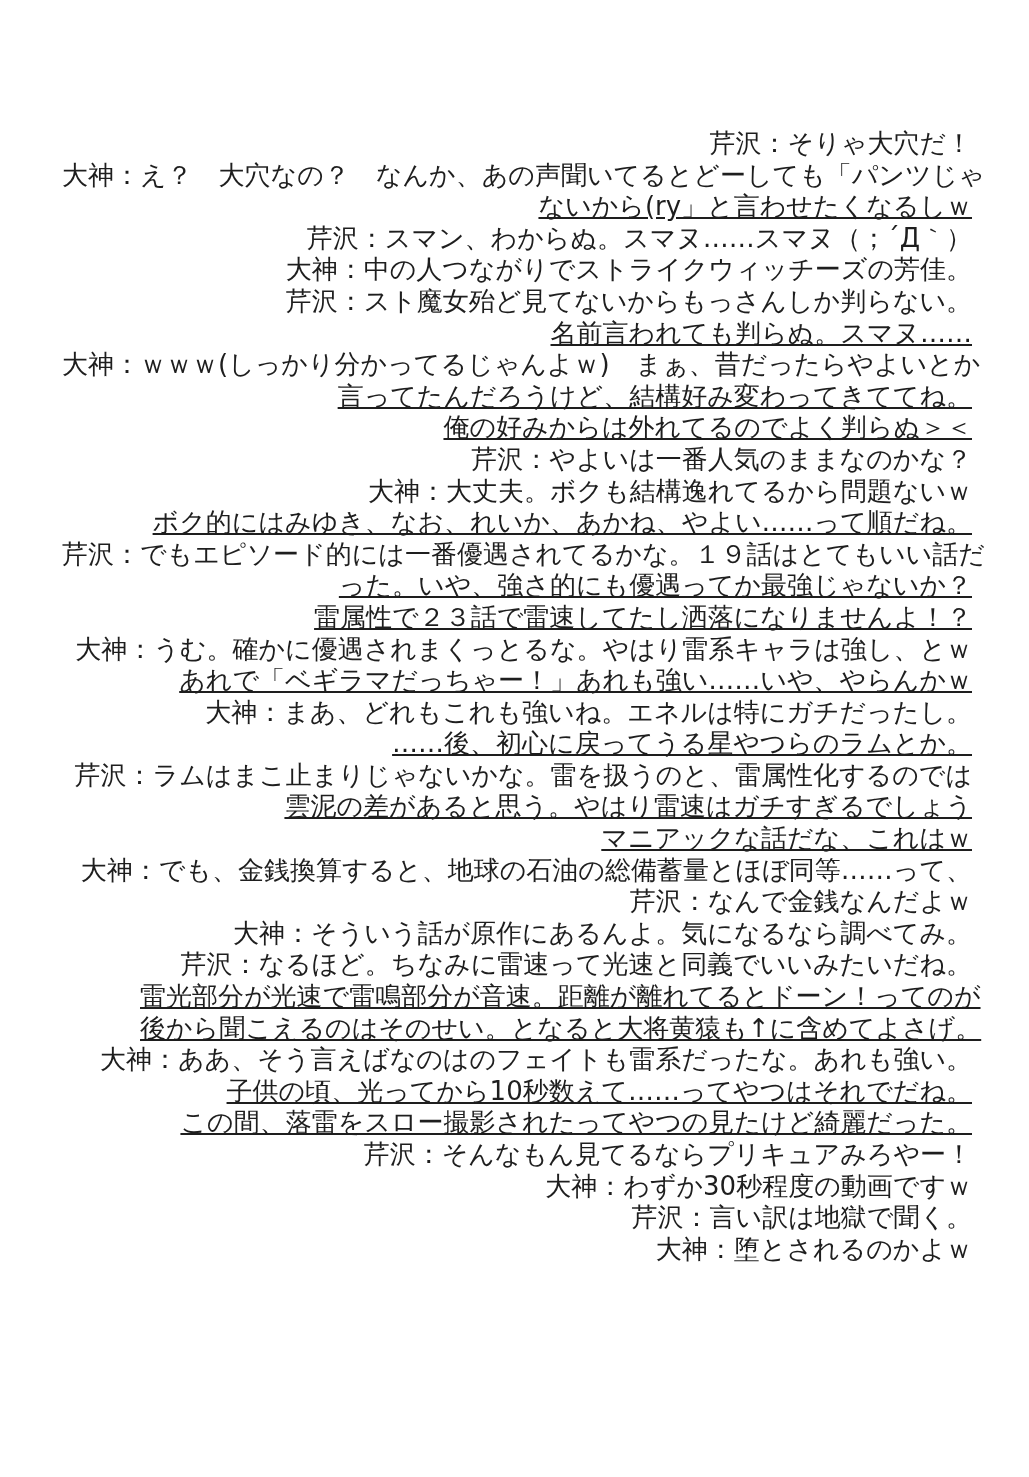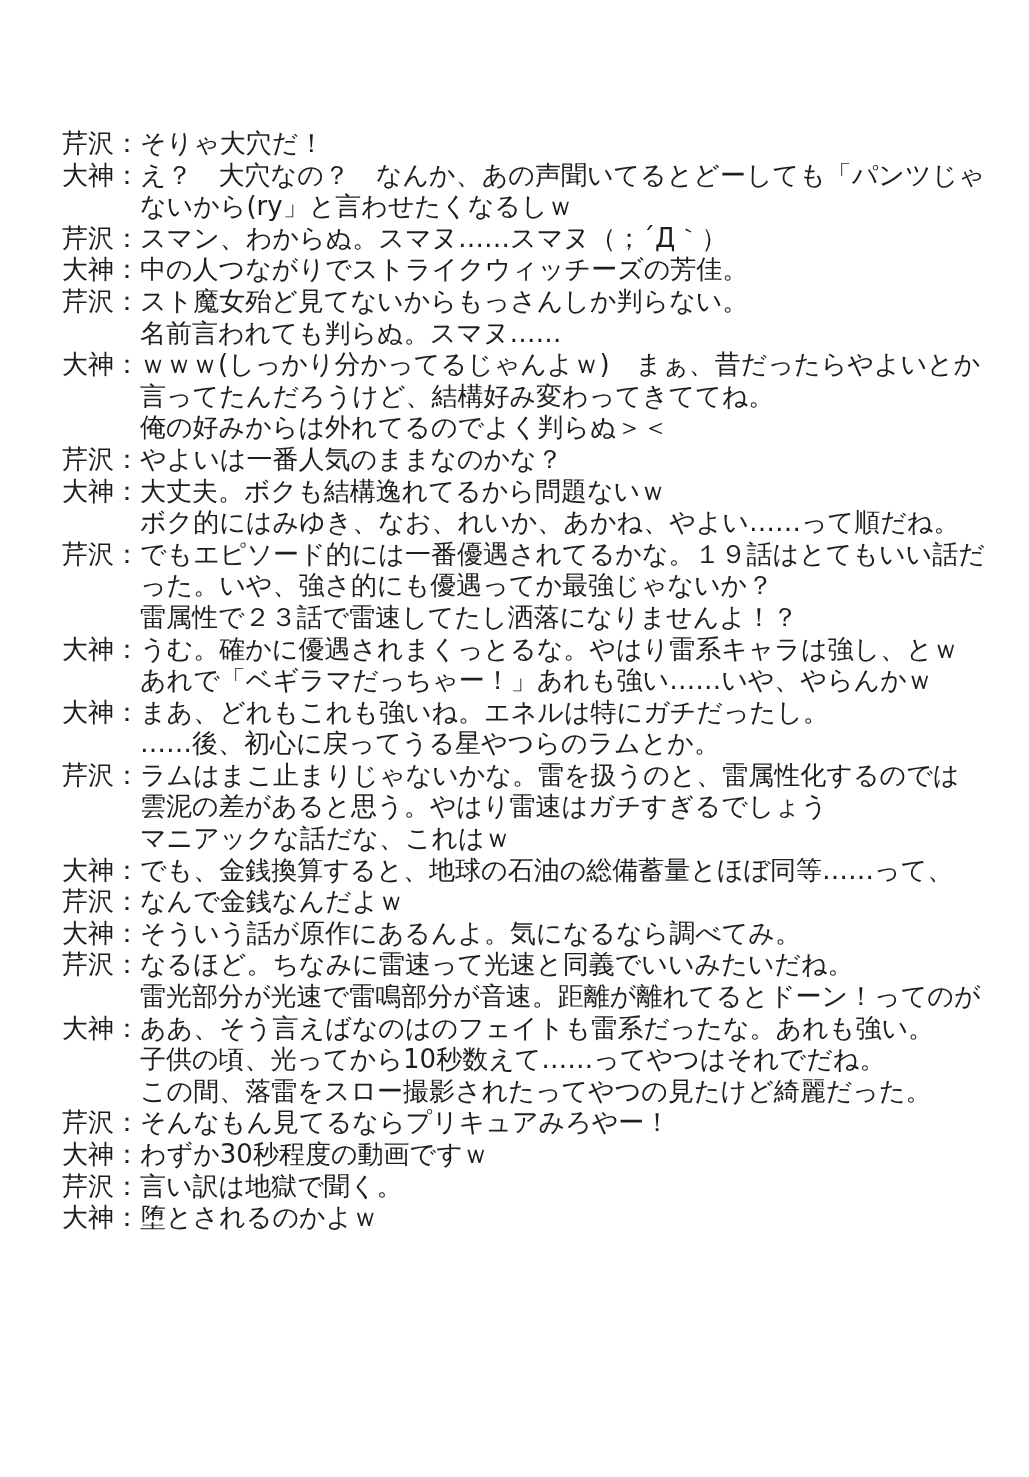--- a/index.html
+++ b/index.html
@@ -22,28 +22,30 @@
     color: #1e1e1e;
   }
   .dialogue-list {
     font-size: 26px;
     line-height: 31.6px;
     letter-spacing: 0;
   }
   .dialogue-entry {
     margin: 0;
     padding: 0;
+    text-align: right;
   }
   .dialogue-line {
     white-space: nowrap;
     margin: 0;
     padding: 0;
   }
   .dialogue-line.cont {
     padding-left: 78px; 
+    text-decoration: underline;
   }
   .speaker {
     display: inline;
   }
   .speaker-sep {
     display: inline;
   }
   .line-text {
     display: inline;
   }
@@ -105,20 +107,21 @@
       </div>
       <div class="dialogue-entry">
         <div class="dialogue-line first"><span class="speaker">芹沢</span><span class="speaker-sep">：</span><span class="line-text">なんで金銭なんだよｗ</span></div>
       </div>
       <div class="dialogue-entry">
         <div class="dialogue-line first"><span class="speaker">大神</span><span class="speaker-sep">：</span><span class="line-text">そういう話が原作にあるんよ。気になるなら調べてみ。</span></div>
       </div>
       <div class="dialogue-entry">
         <div class="dialogue-line first"><span class="speaker">芹沢</span><span class="speaker-sep">：</span><span class="line-text">なるほど。ちなみに雷速って光速と同義でいいみたいだね。</span></div>
         <div class="dialogue-line cont"><span class="line-text">雷光部分が光速で雷鳴部分が音速。距離が離れてるとドーン！ってのが</span></div>
+        <div class="dialogue-line cont"><span class="line-text">後から聞こえるのはそのせい。となると大将黄猿も↑に含めてよさげ。</span></div>
       </div>
       <div class="dialogue-entry">
         <div class="dialogue-line first"><span class="speaker">大神</span><span class="speaker-sep">：</span><span class="line-text">ああ、そう言えばなのはのフェイトも雷系だったな。あれも強い。</span></div>
         <div class="dialogue-line cont"><span class="line-text">子供の頃、光ってから10秒数えて……ってやつはそれでだね。</span></div>
         <div class="dialogue-line cont"><span class="line-text">この間、落雷をスロー撮影されたってやつの見たけど綺麗だった。</span></div>
       </div>
       <div class="dialogue-entry">
         <div class="dialogue-line first"><span class="speaker">芹沢</span><span class="speaker-sep">：</span><span class="line-text">そんなもん見てるならプリキュアみろやー！</span></div>
       </div>
       <div class="dialogue-entry">

